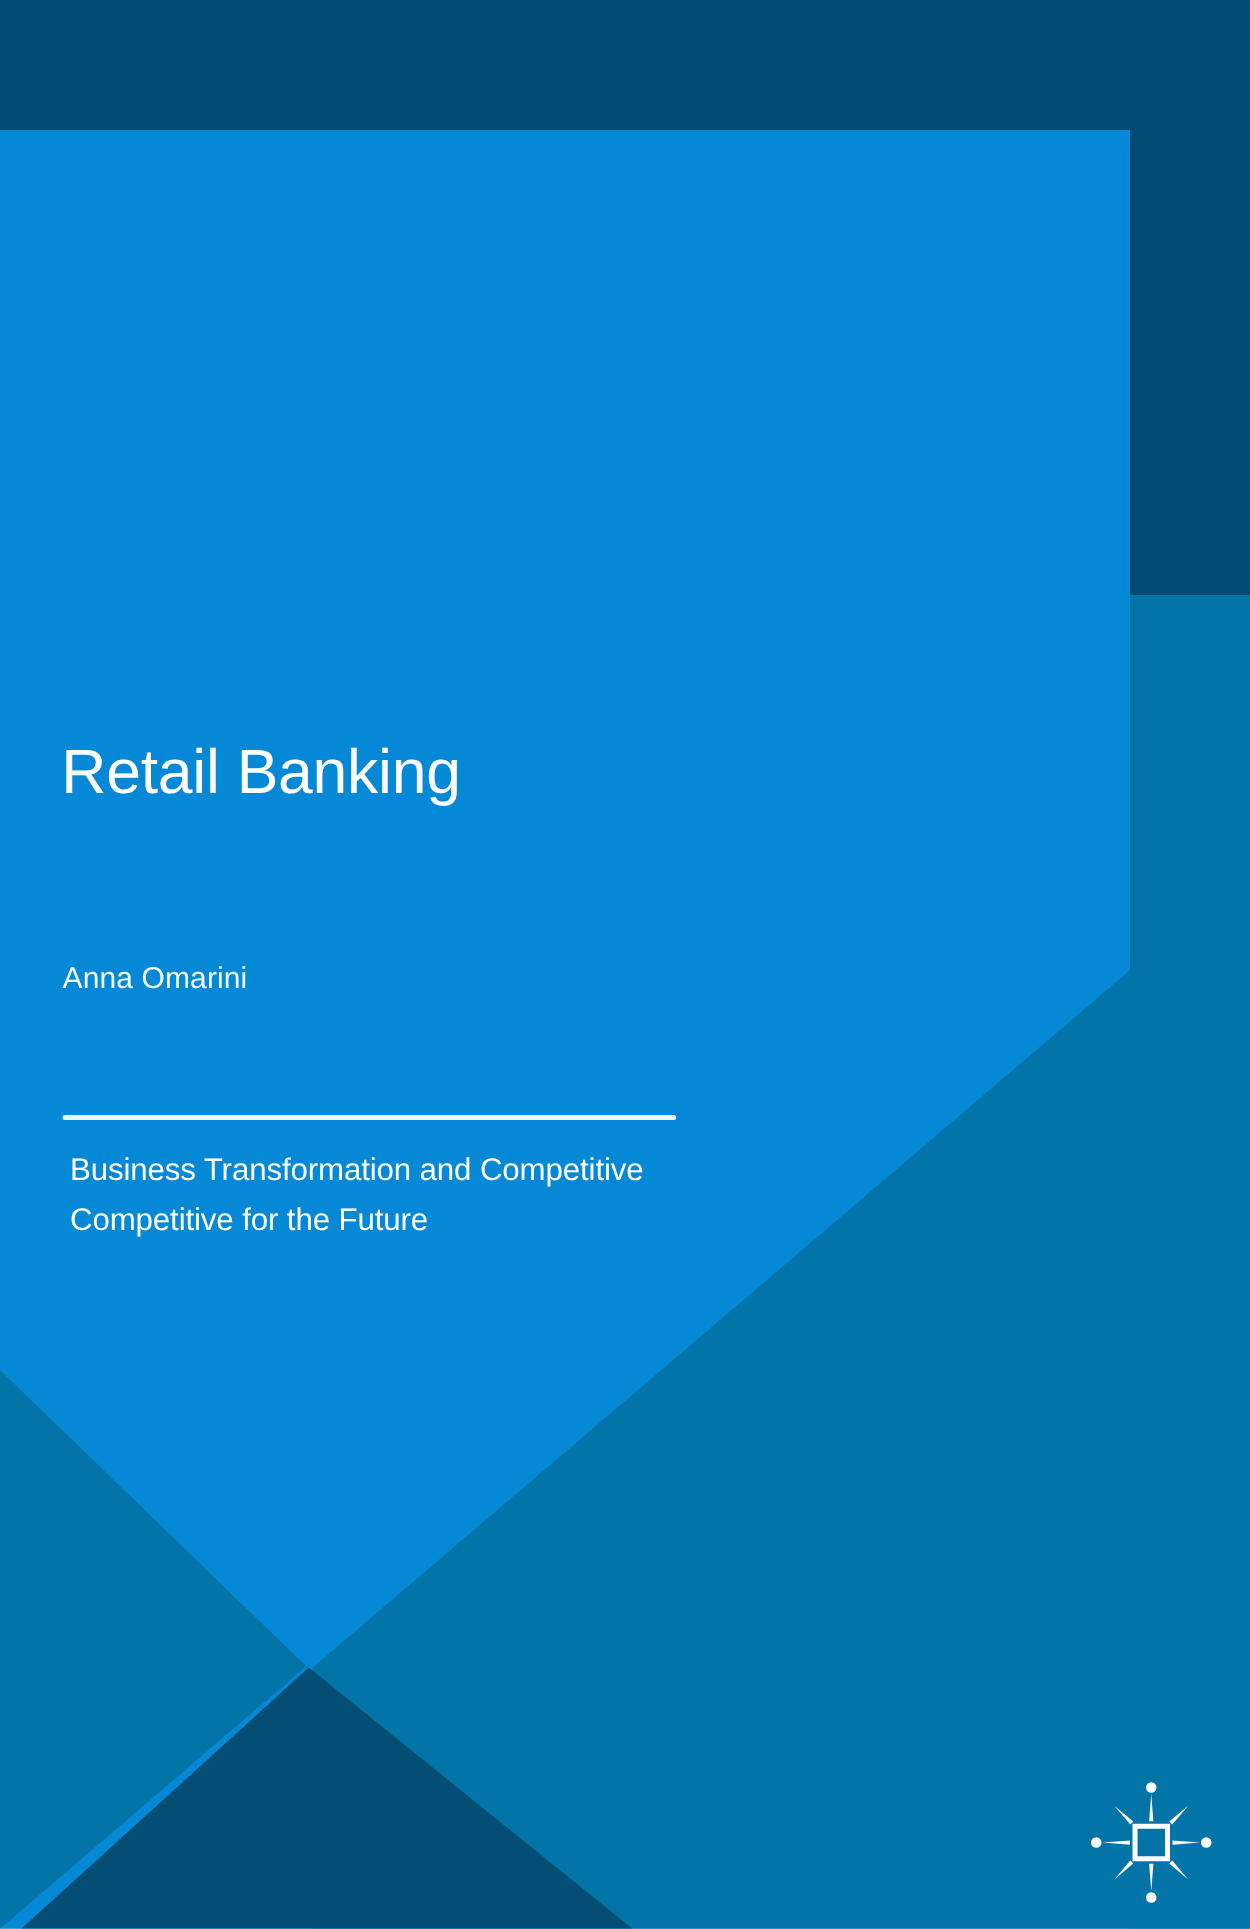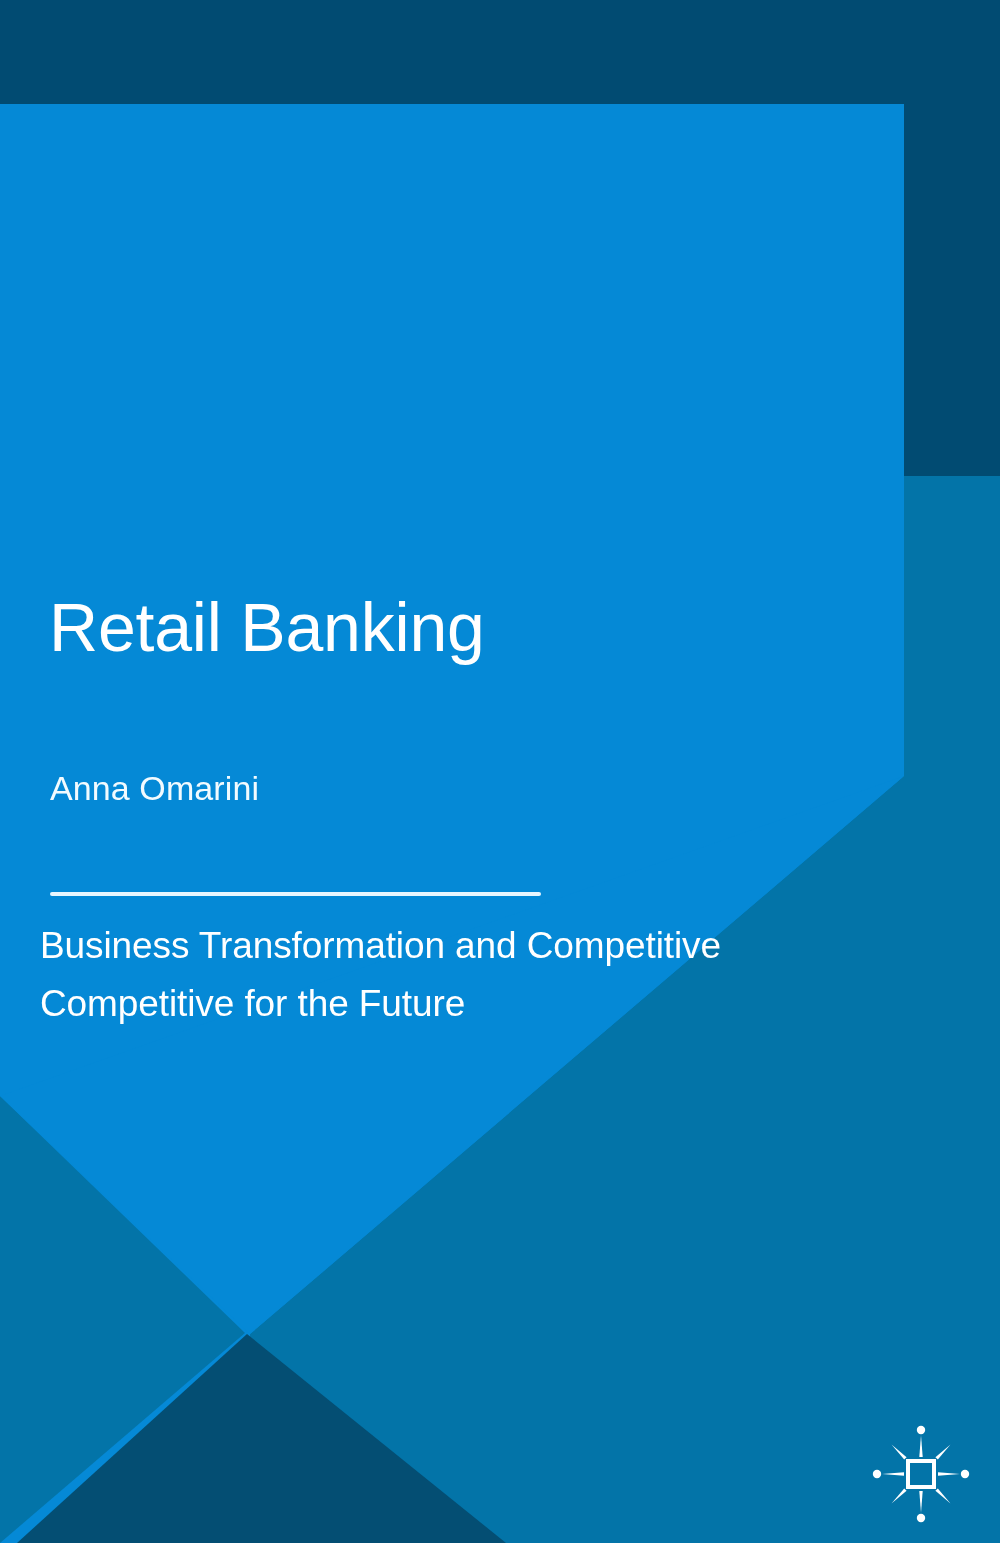--- a/index.html
+++ b/index.html
@@ -37,56 +37,56 @@
     top: 0;
     width: 1000px;
     height: 1543px;
     pointer-events: none;
   }
 
   .title {
     position: absolute;
     left: 49px;
     top: 591px;
-    font-size: 68px;
+    font-size: 50px;
     line-height: 1.06;
     font-weight: 400;
     color: #ffffff;
     letter-spacing: -0.2px;
     white-space: nowrap;
   }
 
   .author {
     position: absolute;
     left: 50px;
     top: 770px;
-    font-size: 34px;
+    font-size: 24px;
     line-height: 1.1;
     font-weight: 400;
     color: #f2fbff;
     letter-spacing: 0.1px;
     white-space: nowrap;
   }
 
   .rule {
     position: absolute;
     left: 50px;
     top: 892px;
     width: 491px;
     height: 4px;
     background: #e8f6ff;
     border-radius: 2px;
   }
 
   .subtitle {
     position: absolute;
-    left: 40px;
+    left: 56px;
     top: 917px;
     width: 760px;
-    font-size: 37px;
+    font-size: 25px;
     line-height: 1.58;
     font-weight: 400;
     color: #ffffff;
     letter-spacing: -0.1px;
   }
   .subtitle .sub-line {
     display: block;
     white-space: nowrap;
   }
 

